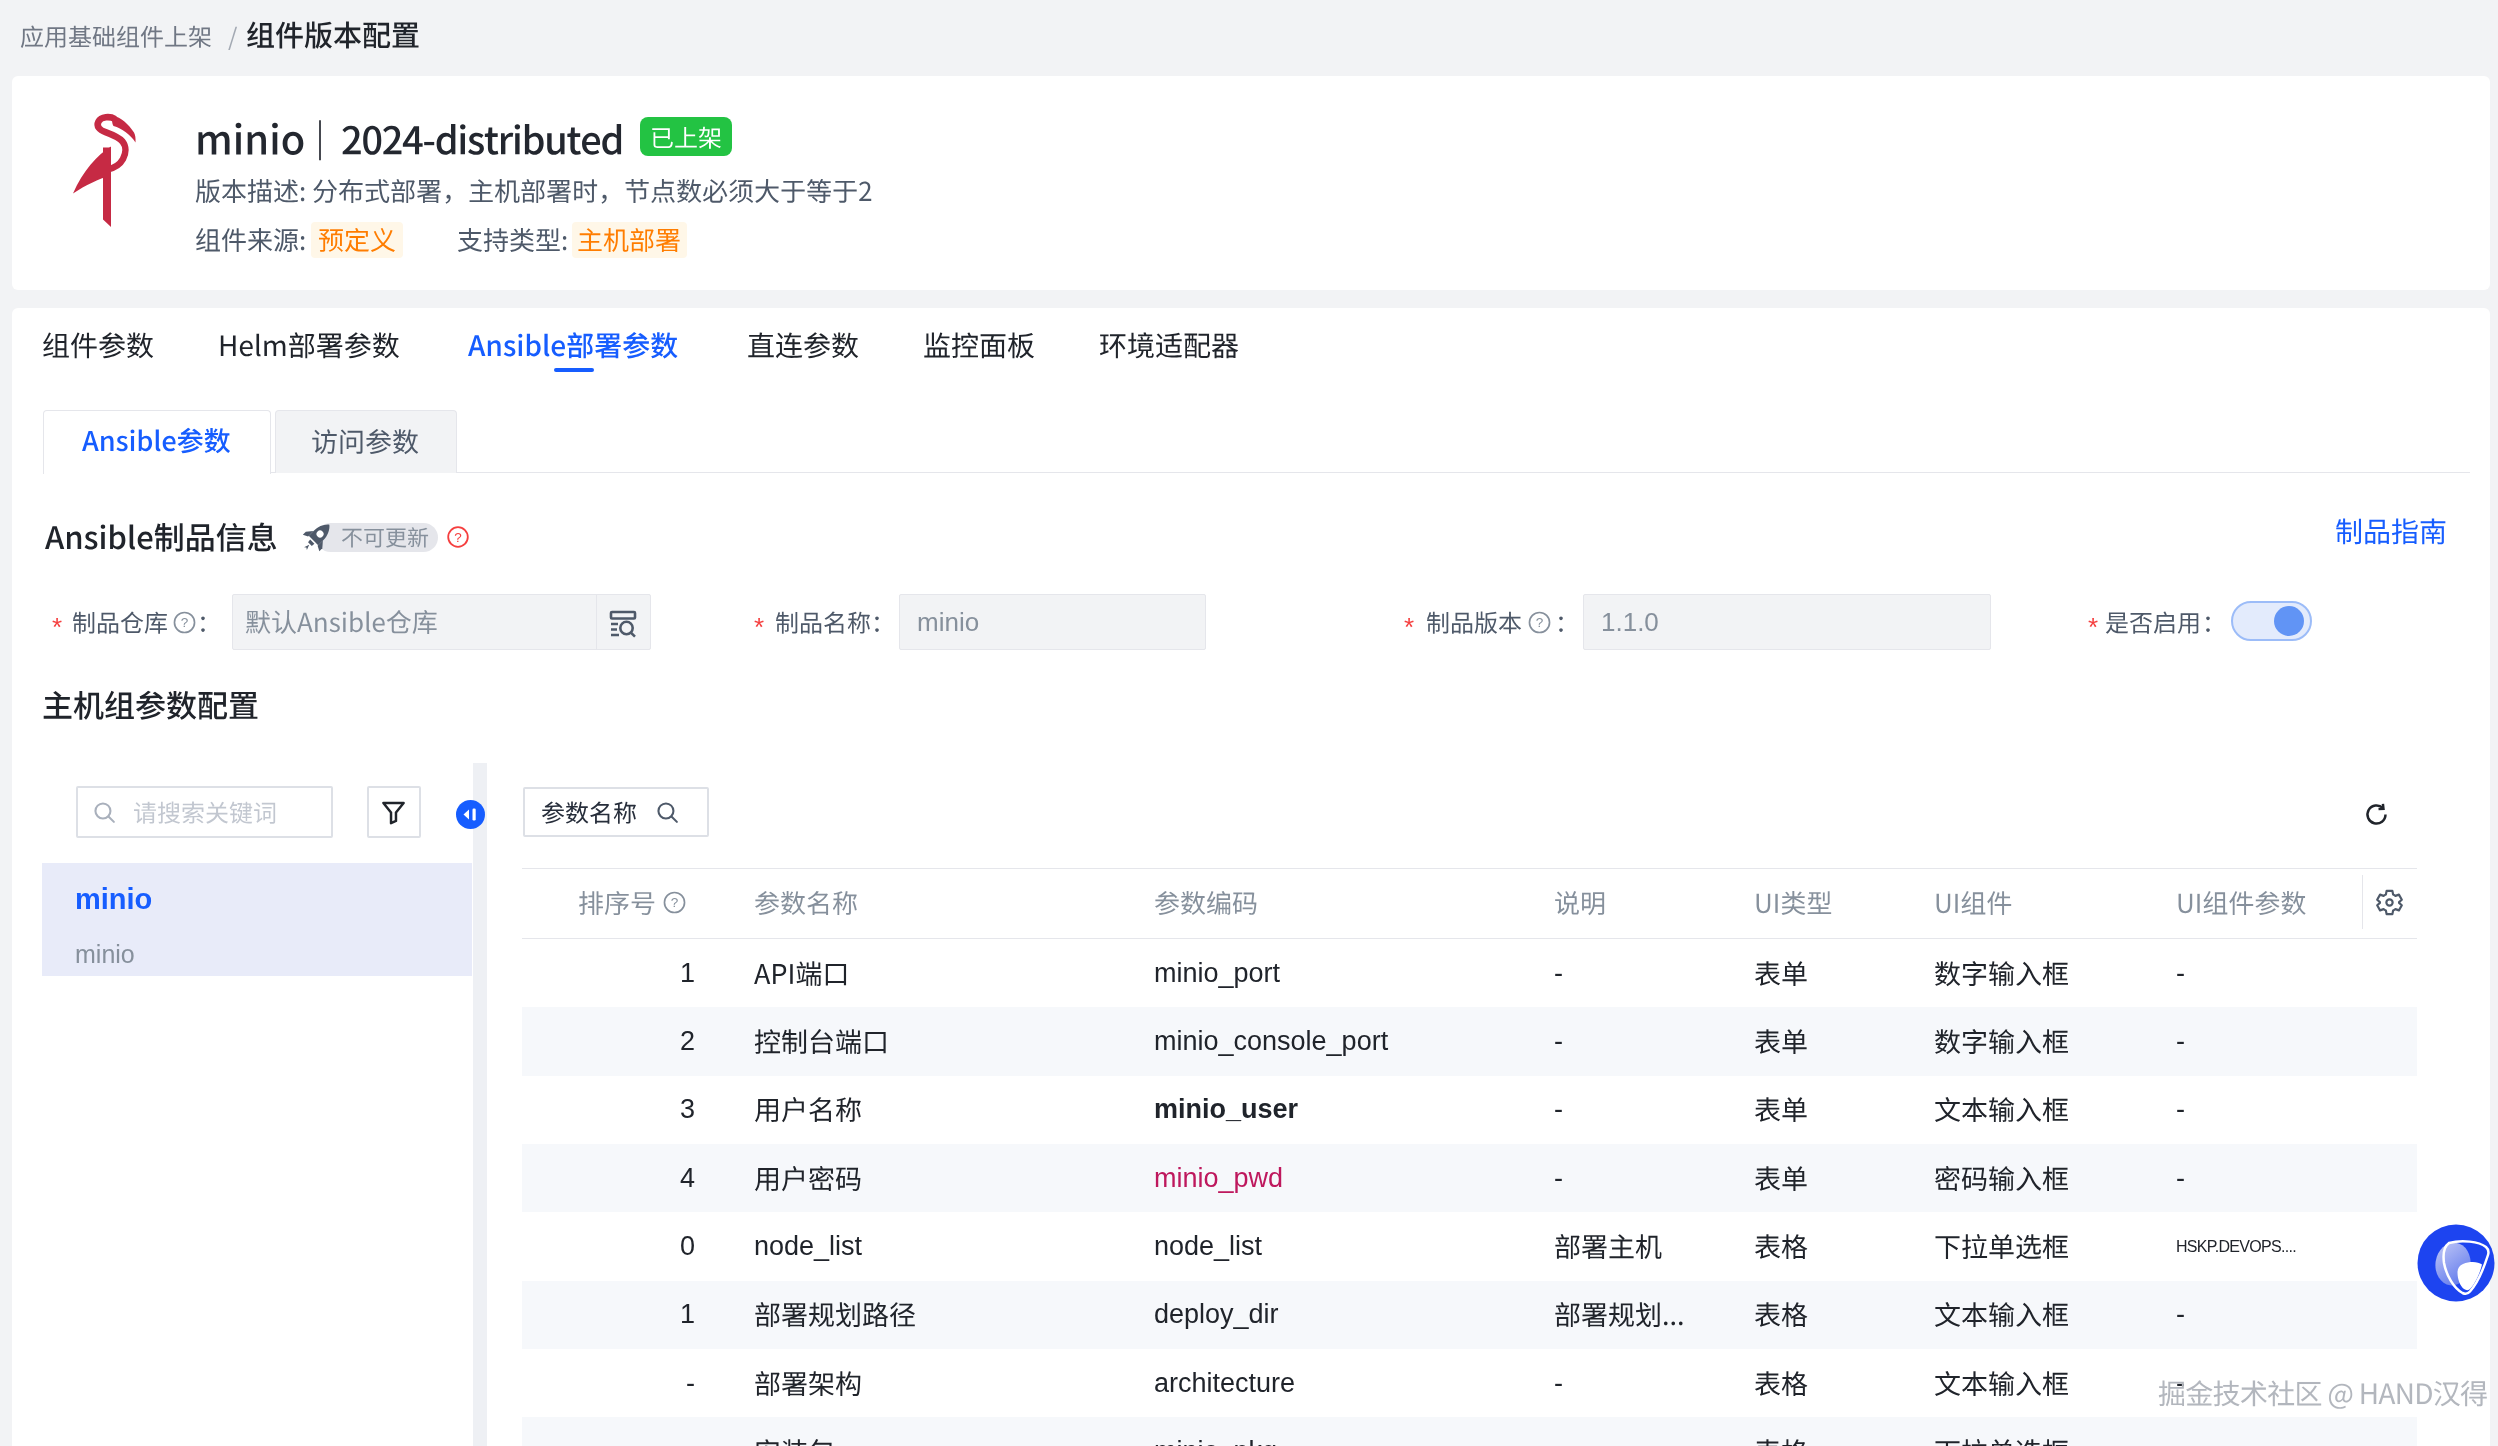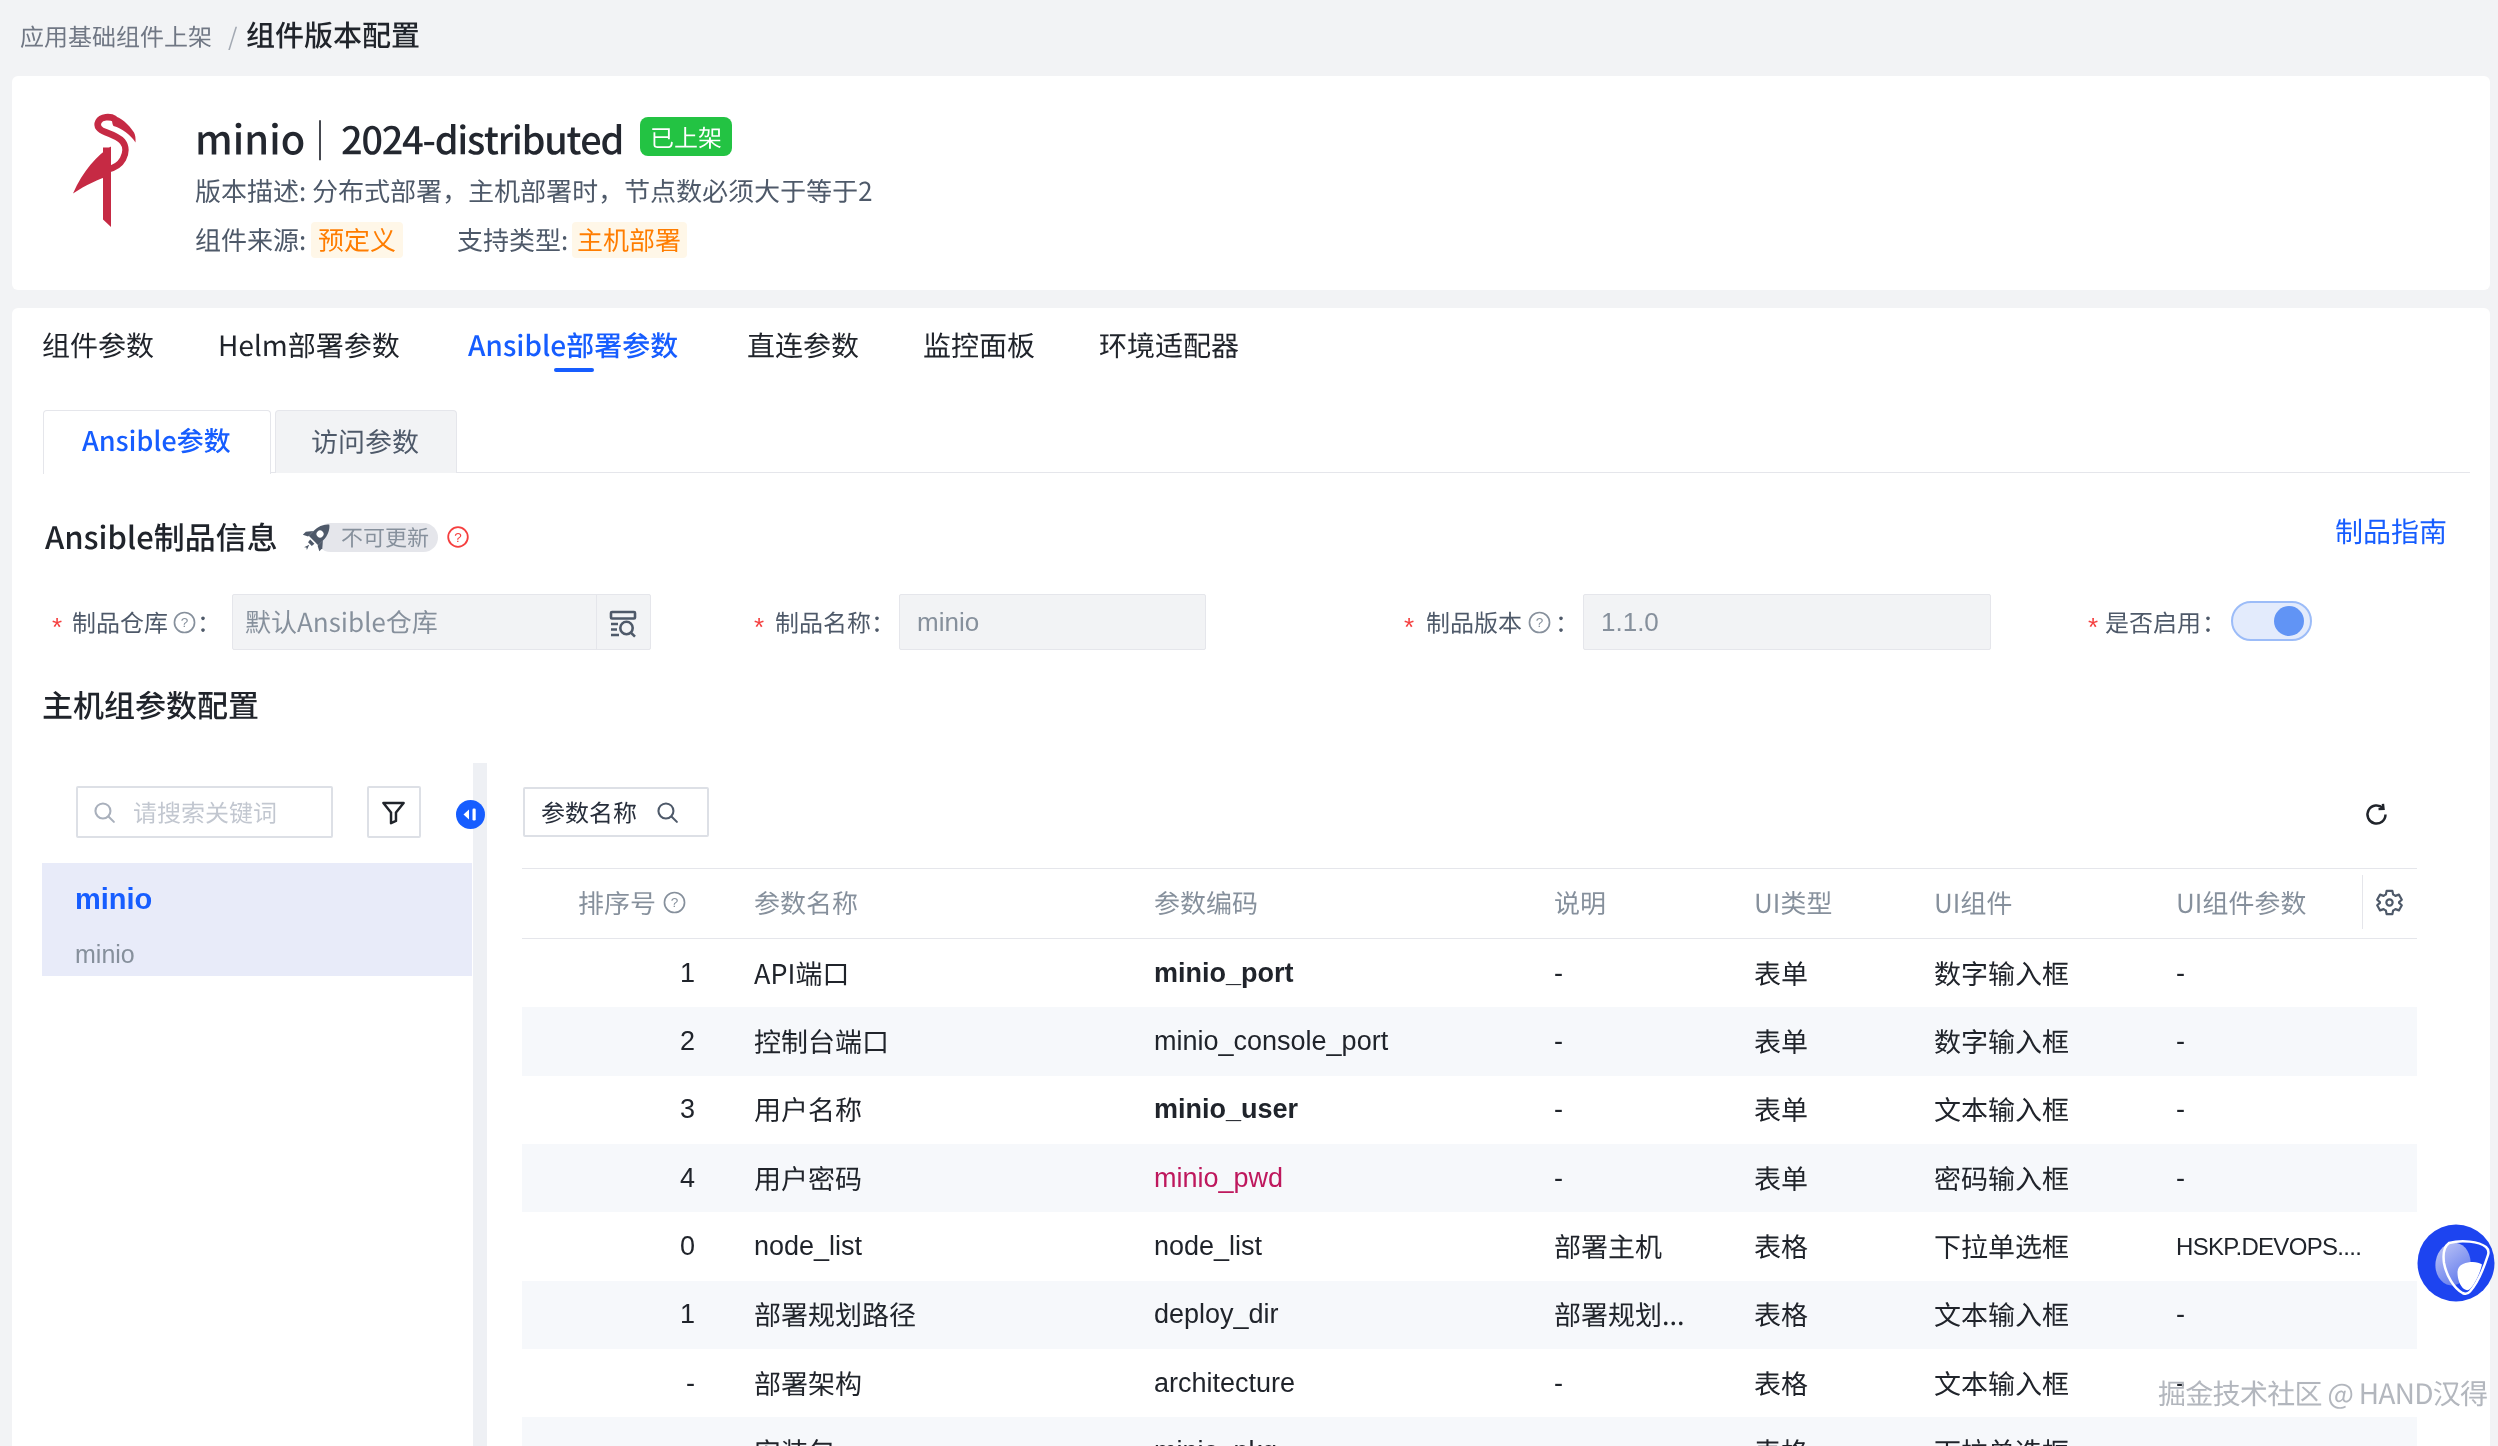--- a/index.html
+++ b/index.html
@@ -584,21 +584,21 @@
 <circle cx="12" cy="12" r="2.6" fill="none" stroke="#4e5969" stroke-width="1.8"></circle>
 </svg>
 <div style="position:absolute;top:955.6px;font-size:27px;color:#20242b;line-height:35px;font-weight:400;white-space:pre;right:1803.0px;">1</div>
 <div style="position:absolute;left:754.0px;top:955.6px;width:96px;height:35px"><svg width="96" height="35" style="fill:#20242b;">
       <use href="#gR0041" transform="translate(0.0 27.9) scale(0.0270 -0.0270)"></use>
       <use href="#gR0050" transform="translate(16.4 27.9) scale(0.0270 -0.0270)"></use>
       <use href="#gR0049" transform="translate(33.5 27.9) scale(0.0270 -0.0270)"></use>
       <use href="#gR7aef" transform="translate(41.4 27.9) scale(0.0270 -0.0270)"></use>
       <use href="#gR53e3" transform="translate(68.4 27.9) scale(0.0270 -0.0270)"></use>
     </svg></div>
-<div style="position:absolute;top:955.6px;font-size:27px;color:#20242b;line-height:35px;font-weight:700;white-space:pre;left:1154.0px;">minio_port</div>
+<div style="position:absolute;top:955.6px;font-size:27px;color:#20242b;line-height:35px;font-weight:400;white-space:pre;left:1154.0px;">minio_port</div>
 <div style="position:absolute;top:955.6px;font-size:27px;color:#20242b;line-height:35px;font-weight:400;white-space:pre;left:1554.0px;">-</div>
 <div style="position:absolute;left:1754.0px;top:955.6px;width:54px;height:35px"><svg width="54" height="35" style="fill:#20242b;">
       <use href="#gR8868" transform="translate(0.0 27.9) scale(0.0270 -0.0270)"></use>
       <use href="#gR5355" transform="translate(27.0 27.9) scale(0.0270 -0.0270)"></use>
     </svg></div>
 <div style="position:absolute;left:1934.0px;top:955.6px;width:135px;height:35px"><svg width="135" height="35" style="fill:#20242b;">
       <use href="#gR6570" transform="translate(0.0 27.9) scale(0.0270 -0.0270)"></use>
       <use href="#gR5b57" transform="translate(27.0 27.9) scale(0.0270 -0.0270)"></use>
       <use href="#gR8f93" transform="translate(54.0 27.9) scale(0.0270 -0.0270)"></use>
       <use href="#gR5165" transform="translate(81.0 27.9) scale(0.0270 -0.0270)"></use>
@@ -684,21 +684,21 @@
       <use href="#gR8868" transform="translate(0.0 27.9) scale(0.0270 -0.0270)"></use>
       <use href="#gR683c" transform="translate(27.0 27.9) scale(0.0270 -0.0270)"></use>
     </svg></div>
 <div style="position:absolute;left:1934.0px;top:1228.9px;width:135px;height:35px"><svg width="135" height="35" style="fill:#20242b;">
       <use href="#gR4e0b" transform="translate(0.0 27.9) scale(0.0270 -0.0270)"></use>
       <use href="#gR62c9" transform="translate(27.0 27.9) scale(0.0270 -0.0270)"></use>
       <use href="#gR5355" transform="translate(54.0 27.9) scale(0.0270 -0.0270)"></use>
       <use href="#gR9009" transform="translate(81.0 27.9) scale(0.0270 -0.0270)"></use>
       <use href="#gR6846" transform="translate(108.0 27.9) scale(0.0270 -0.0270)"></use>
     </svg></div>
-<div style="position:absolute;top:1230.9px;font-size:24px;color:#20242b;line-height:31px;font-weight:400;white-space:pre;letter-spacing:-0.7px;left:2176.0px;text-align:right;">HSKP.DEVOPS....</div>
+<div style="position:absolute;top:1230.9px;font-size:16px;color:#20242b;line-height:31px;font-weight:400;white-space:pre;letter-spacing:-0.7px;left:2176.0px;text-align:right;">HSKP.DEVOPS....</div>
 <div style="position:absolute;left:522.0px;top:1280.5px;width:1895.0px;height:68.3px;background:#f6f8fb;"></div>
 <div style="position:absolute;top:1297.2px;font-size:27px;color:#20242b;line-height:35px;font-weight:400;white-space:pre;right:1803.0px;">1</div>
 <div style="position:absolute;left:754.0px;top:1297.2px;width:162px;height:35px"><svg width="162" height="35" style="fill:#20242b;">
       <use href="#gR90e8" transform="translate(0.0 27.9) scale(0.0270 -0.0270)"></use>
       <use href="#gR7f72" transform="translate(27.0 27.9) scale(0.0270 -0.0270)"></use>
       <use href="#gR89c4" transform="translate(54.0 27.9) scale(0.0270 -0.0270)"></use>
       <use href="#gR5212" transform="translate(81.0 27.9) scale(0.0270 -0.0270)"></use>
       <use href="#gR8def" transform="translate(108.0 27.9) scale(0.0270 -0.0270)"></use>
       <use href="#gR5f84" transform="translate(135.0 27.9) scale(0.0270 -0.0270)"></use>
     </svg></div>

